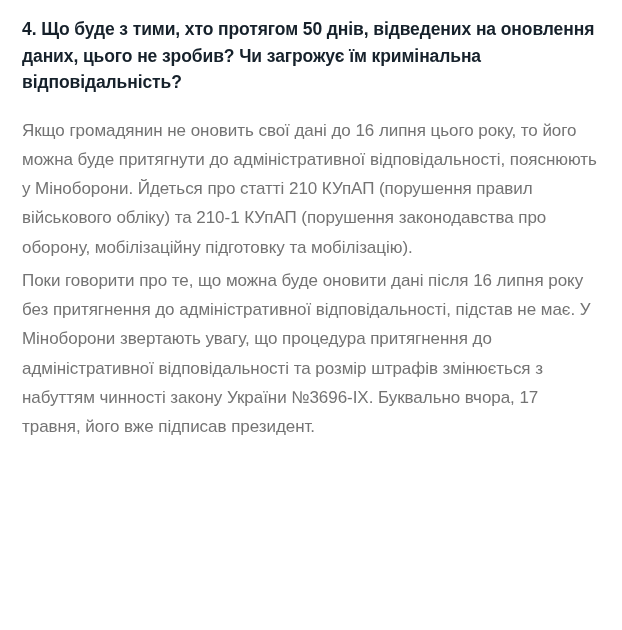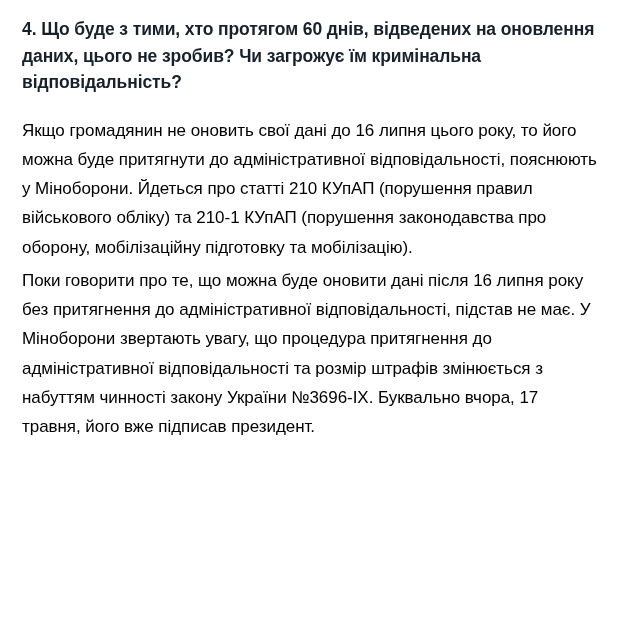--- a/index.html
+++ b/index.html
@@ -26,30 +26,30 @@
     color: #16212b;
     margin: 0 0 20px 0;
     letter-spacing: -0.1px;
   }
   .q-heading.second {
     margin-top: 30px;
   }
   .p-text {
     font-size: 17px;
     line-height: 1.72;
-    color: #000000;
+    color: #737373;
     margin: 0 0 4px 0;
     letter-spacing: -0.05px;
   }
 </style>
 </head>
 <body>
 
 <div class="article">
 
-  <h3 class="q-heading">4. Що буде з тими, хто протягом 60 днів, відведених на оновлення даних, цього не зробив? Чи загрожує їм кримінальна відповідальність?</h3>
+  <h3 class="q-heading">4. Що буде з тими, хто протягом 50 днів, відведених на оновлення даних, цього не зробив? Чи загрожує їм кримінальна відповідальність?</h3>
 
   <p class="p-text">Якщо громадянин не оновить свої дані до 16 липня цього року, то його можна буде притягнути до адміністративної відповідальності, пояснюють у Міноборони. Йдеться про статті 210 КУпАП (порушення правил військового обліку) та 210-1 КУпАП (порушення законодавства про оборону, мобілізаційну підготовку та мобілізацію).</p>
 
 
   <p class="p-text">Поки говорити про те, що можна буде оновити дані після 16 липня року без притягнення до адміністративної відповідальності, підстав не має. У Міноборони звертають увагу, що процедура притягнення до адміністративної відповідальності та розмір штрафів змінюється з набуттям чинності закону України №3696-IX. Буквально вчора, 17 травня, його вже підписав президент.</p>
 
 </div>
 
 </body></html>

